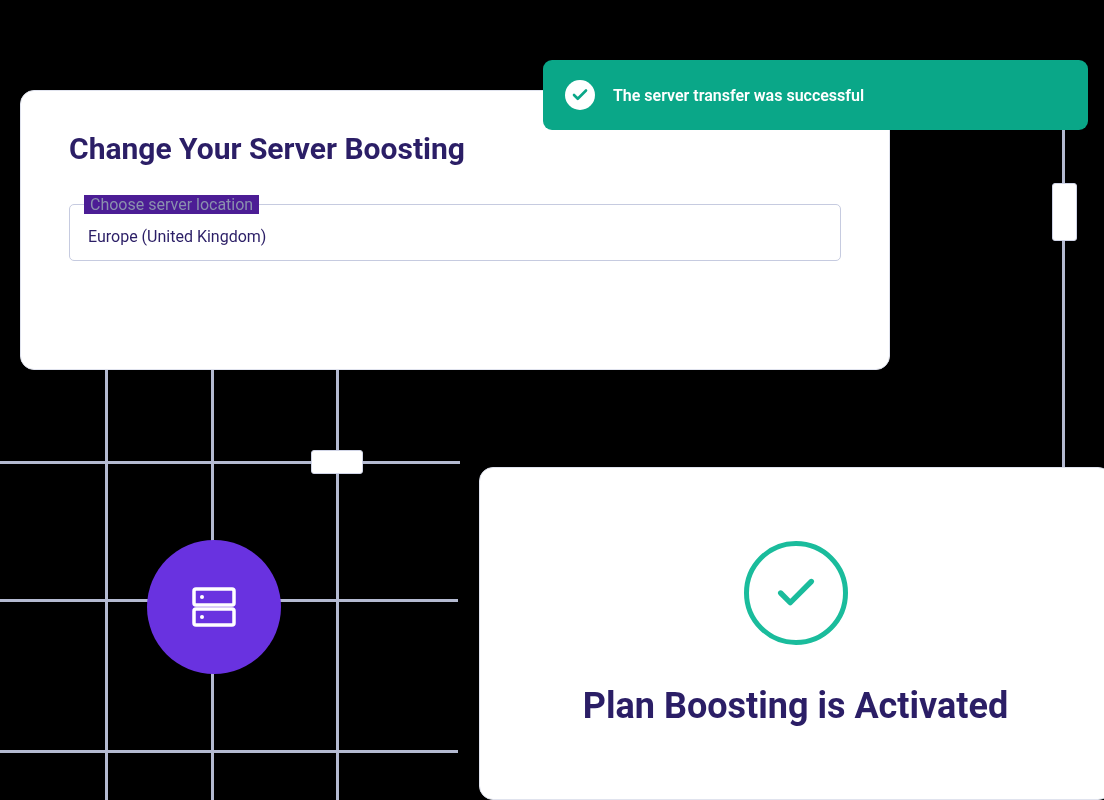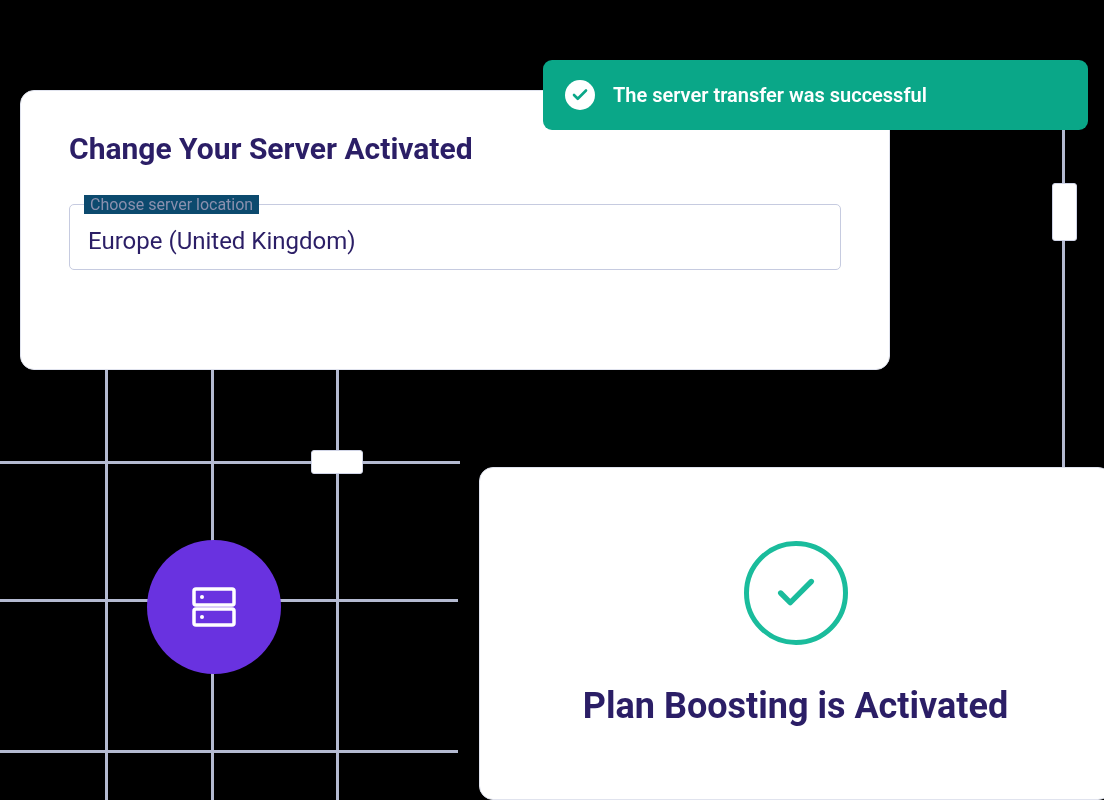--- a/index.html
+++ b/index.html
@@ -40,28 +40,28 @@
     position: relative;
     border: 1px solid #c6cbe0;
     border-radius: 5px;
     padding: 22px 18px 14px 18px;
     cursor: pointer;
   }
   .select-label {
     position: absolute;
     top: -10px;
     left: 14px;
-    background: #0c4a6e;
+    background: #4c1d95;
     padding: 0 6px;
     color: #8a90ae;
     font-size: 16px;
   }
   .select-value {
     color: #2b1e66;
-    font-size: 24px;
+    font-size: 16px;
   }
   .toast {
     position: absolute;
     left: 543px;
     top: 60px;
     width: 545px;
     height: 70px;
     background: #0aa788;
     border-radius: 9px;
     display: flex;
@@ -74,21 +74,21 @@
     height: 30px;
     background: #fff;
     border-radius: 50%;
     display: flex;
     align-items: center;
     justify-content: center;
     flex-shrink: 0;
   }
   .toast-text {
     color: #fff;
-    font-size: 20px;
+    font-size: 16px;
     font-weight: 600;
   }
   .plan-card {
     left: 455px;
     top: 467px;
     width: 633px;
     height: 333px;
     display: flex;
     flex-direction: column;
     align-items: center;
@@ -141,21 +141,21 @@
 <div class="grid-line grid-v" style="left:105px;top:369px;height:431px"></div>
 <div class="grid-line grid-v" style="left:211px;top:369px;height:173px"></div>
 <div class="grid-line grid-v" style="left:211px;top:672px;height:128px"></div>
 <div class="grid-line grid-v" style="left:336px;top:369px;height:431px"></div>
 <div class="grid-line grid-v" style="left:1062px;top:128px;height:342px"></div>
 
 <div class="chip chip-1"></div>
 <div class="chip chip-2"></div>
 
 <div class="card server-card">
-  <h1>Change Your Server Activated</h1>
+  <h1>Change Your Server Boosting</h1>
   <div class="select-field">
     <span class="select-label">Choose server location</span>
     <div class="select-value">Europe (United Kingdom)</div>
   </div>
 </div>
 
 <div class="toast">
   <div class="toast-icon">
     <svg width="18" height="18" viewBox="0 0 24 24" fill="none">
       <path d="M4 12l5 5L20 6" stroke="#0aa788" stroke-width="3.5" stroke-linecap="round" stroke-linejoin="round"></path>

